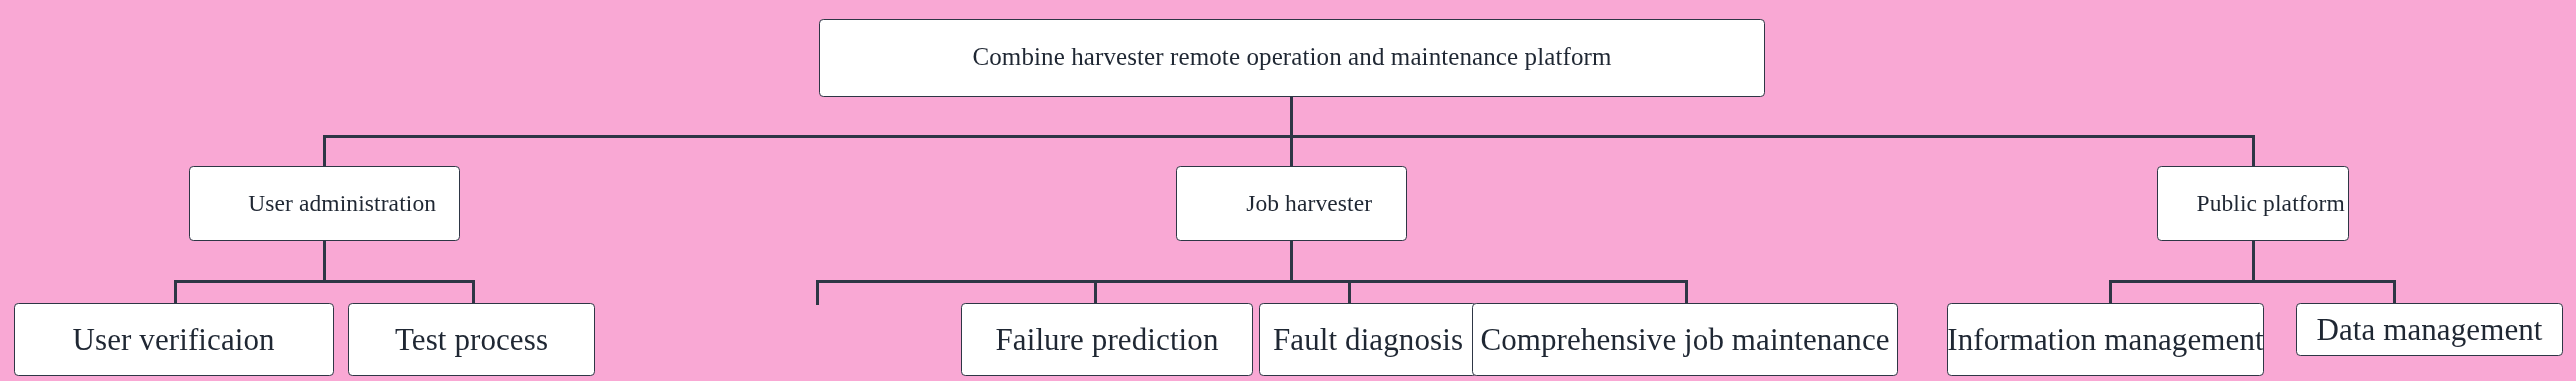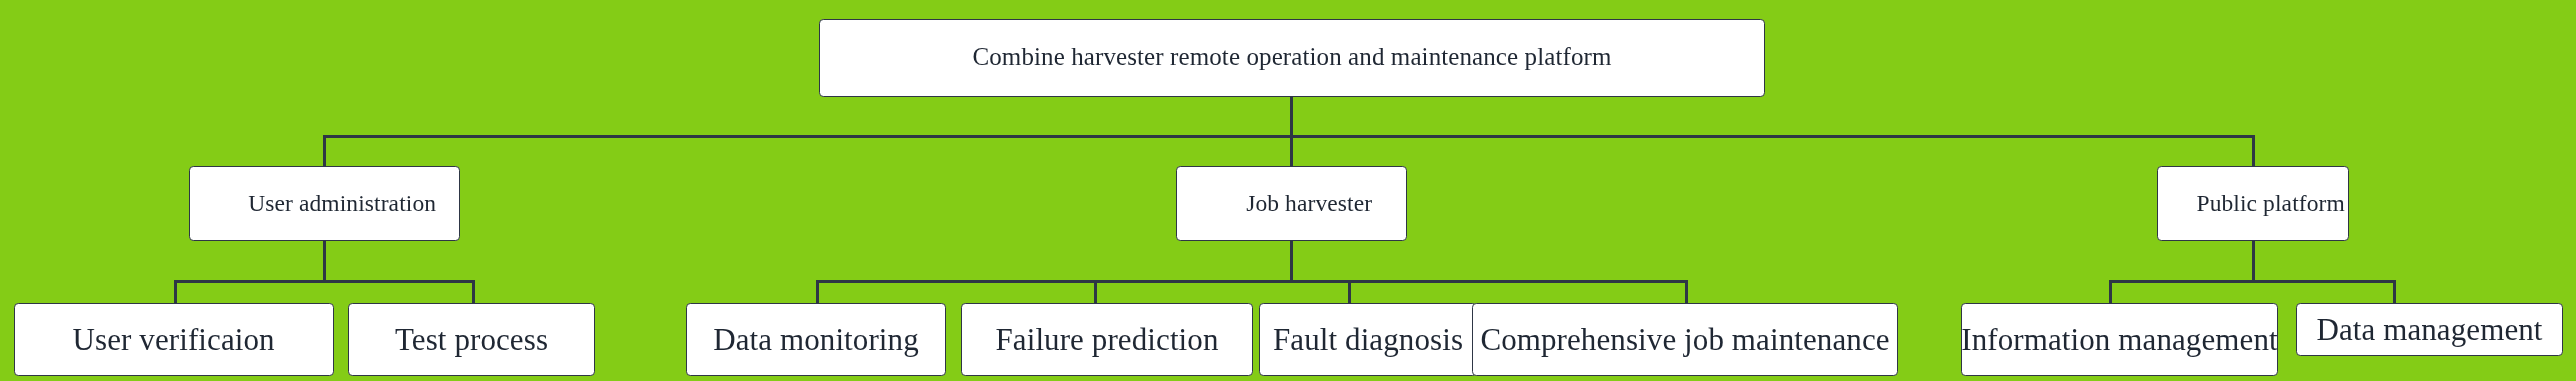--- a/index.html
+++ b/index.html
@@ -9,21 +9,21 @@
     background: #ffffff;
   }
   body {
     font-family: "Liberation Serif", "DejaVu Serif", serif;
   }
 
   #diagram-root {
     position: relative;
     width: 2576px;
     height: 381px;
-    background: #84cc16;
+    background: #f9a8d4;
     overflow: hidden;
   }
 
   
   .node {
     position: absolute;
     box-sizing: border-box;
     background: #ffffff;
     border: 1.9px solid #2e3645;
     border-radius: 4.3px;
@@ -120,37 +120,34 @@
   </div>
 
   <div class="node level-3" style="left:13.6px; top:303px; width:320px; height:73px;">
     <span class="node-label">User verificaion</span>
   </div>
 
   <div class="node level-3" style="left:348px; top:303px; width:247px; height:73px;">
     <span class="node-label">Test process</span>
   </div>
 
-  <div class="node level-3" style="left:686px; top:303px; width:260px; height:73px;">
-    <span class="node-label">Data monitoring</span>
-  </div>
 
   <div class="node level-3" style="left:961px; top:303px; width:292px; height:73px;">
     <span class="node-label">Failure prediction</span>
   </div>
 
   <div class="node level-3" style="left:1239px; top:303px; width:218px; height:73px;margin-left:20px;">
     <span class="node-label">Fault diagnosis</span>
   </div>
 
   <div class="node level-3" style="left:1472px; top:303px; width:426px; height:73px;">
     <span class="node-label">Comprehensive job maintenance</span>
   </div>
 
-  <div class="node level-3" style="left:1947px; top:303px; width:317px; height:73px;margin-left:14px;">
+  <div class="node level-3" style="left:1947px; top:303px; width:317px; height:73px;">
     <span class="node-label">Information management</span>
   </div>
 
   <div class="node level-3" style="left:2296px; top:303px; width:267px; height:53px;">
     <span class="node-label">Data management</span>
   </div>
 
 </div>
 
 

